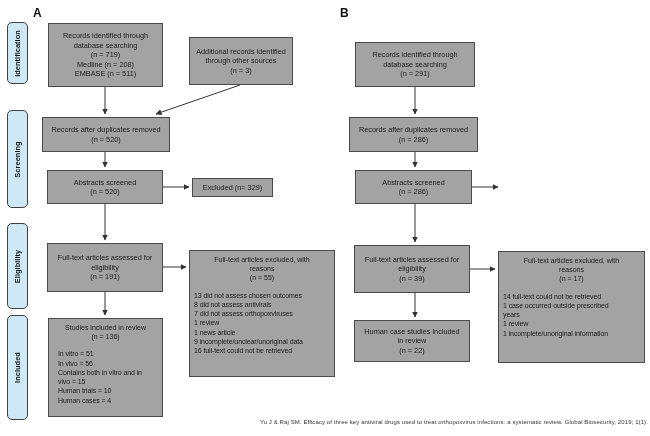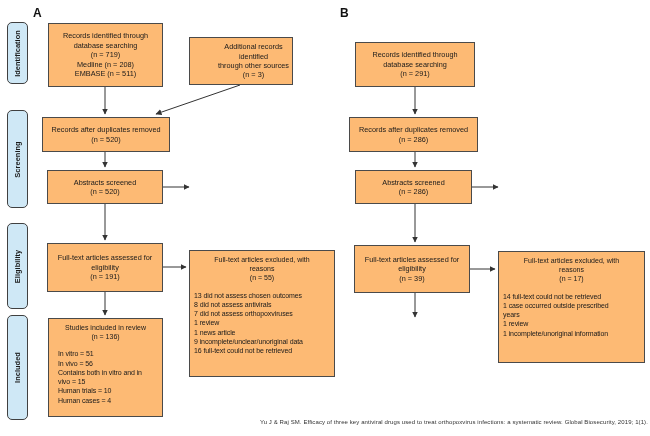--- a/index.html
+++ b/index.html
@@ -5,21 +5,21 @@
   html,body { margin:0; padding:0; background:#ffffff; }
   #fig {
     position:relative; width:650px; height:436px; background:#ffffff;
     font-family:"Liberation Sans", sans-serif; color:#1a1a1a; overflow:hidden;
   }
   .panel-label {
     position:absolute; font-weight:bold; font-size:12px; color:#111;
   }
   
   .box {
-    position:absolute; background:#fdba74; border:1px solid #4a4a4a;
+    position:absolute; background:#a3a3a3; border:1px solid #4a4a4a;
     box-sizing:border-box;
   }
   .box.center {
     display:flex; align-items:center; justify-content:center;
     text-align:center; font-size:7.3px; line-height:1.3; padding:2px 3px;
     white-space:pre-line;
   }
   .box.detail { font-size:7px; line-height:1.32; padding:4px 4px; }
   .box.detail .title { text-align:center; white-space:pre-line; }
   .box.detail .body  { text-align:left; white-space:pre-line; margin-top:8px; letter-spacing:-0.1px; }
@@ -87,30 +87,31 @@
   </div>
 
   <div class="panel-label" style="left:33px; top:6px;">A</div>
 
   <div class="box center" style="left:48px; top:23px; width:115px; height:64px;">Records identified through
 database searching
 (n = 719)
 Medline (n = 208)
 EMBASE (n = 511)</div>
 
-  <div class="box center" style="left:189px; top:37px; width:104px; height:48px;padding-left:28px;">Additional records identified
+  <div class="box center" style="left:189px; top:37px; width:104px; height:48px;">Additional records identified
 through other sources
 (n = 3)</div>
 
   <div class="box center" style="left:42px; top:117px; width:128px; height:35px;">Records after duplicates removed
 (n = 520)</div>
 
   <div class="box center" style="left:47px; top:170px; width:116px; height:34px;">Abstracts screened
 (n = 520)</div>
 
+  <div class="box center" style="left:192px; top:178px; width:81px; height:19px;">Excluded (n= 329)</div>
 
   <div class="box center" style="left:47px; top:243px; width:116px; height:49px;">Full-text articles assessed for
 eligibility
 (n = 191)</div>
 
   <div class="box detail" style="left:189px; top:250px; width:146px; height:127px;">
     <div class="title">Full-text articles excluded, with
 reasons
 (n = 55)</div>
     <div class="body">13 did not assess chosen outcomes
@@ -154,16 +155,19 @@
     <div class="title">Full-text articles excluded, with
 reasons
 (n = 17)</div>
     <div class="body">14 full-text could not be retrieved
 1 case occurred outside prescribed
 years
 1 review
 1 incomplete/unoriginal information</div>
   </div>
 
+  <div class="box center" style="left:354px; top:320px; width:116px; height:42px;">Human case studies included
+in review
+(n = 22)</div>
 
   <div class="footer">Yu J &amp; Raj SM. Efficacy of three key antiviral drugs used to treat orthopoxvirus infections: a systematic review. Global Biosecurity, 2019; 1(1).</div>
 
 </div>
 
 </body></html>

